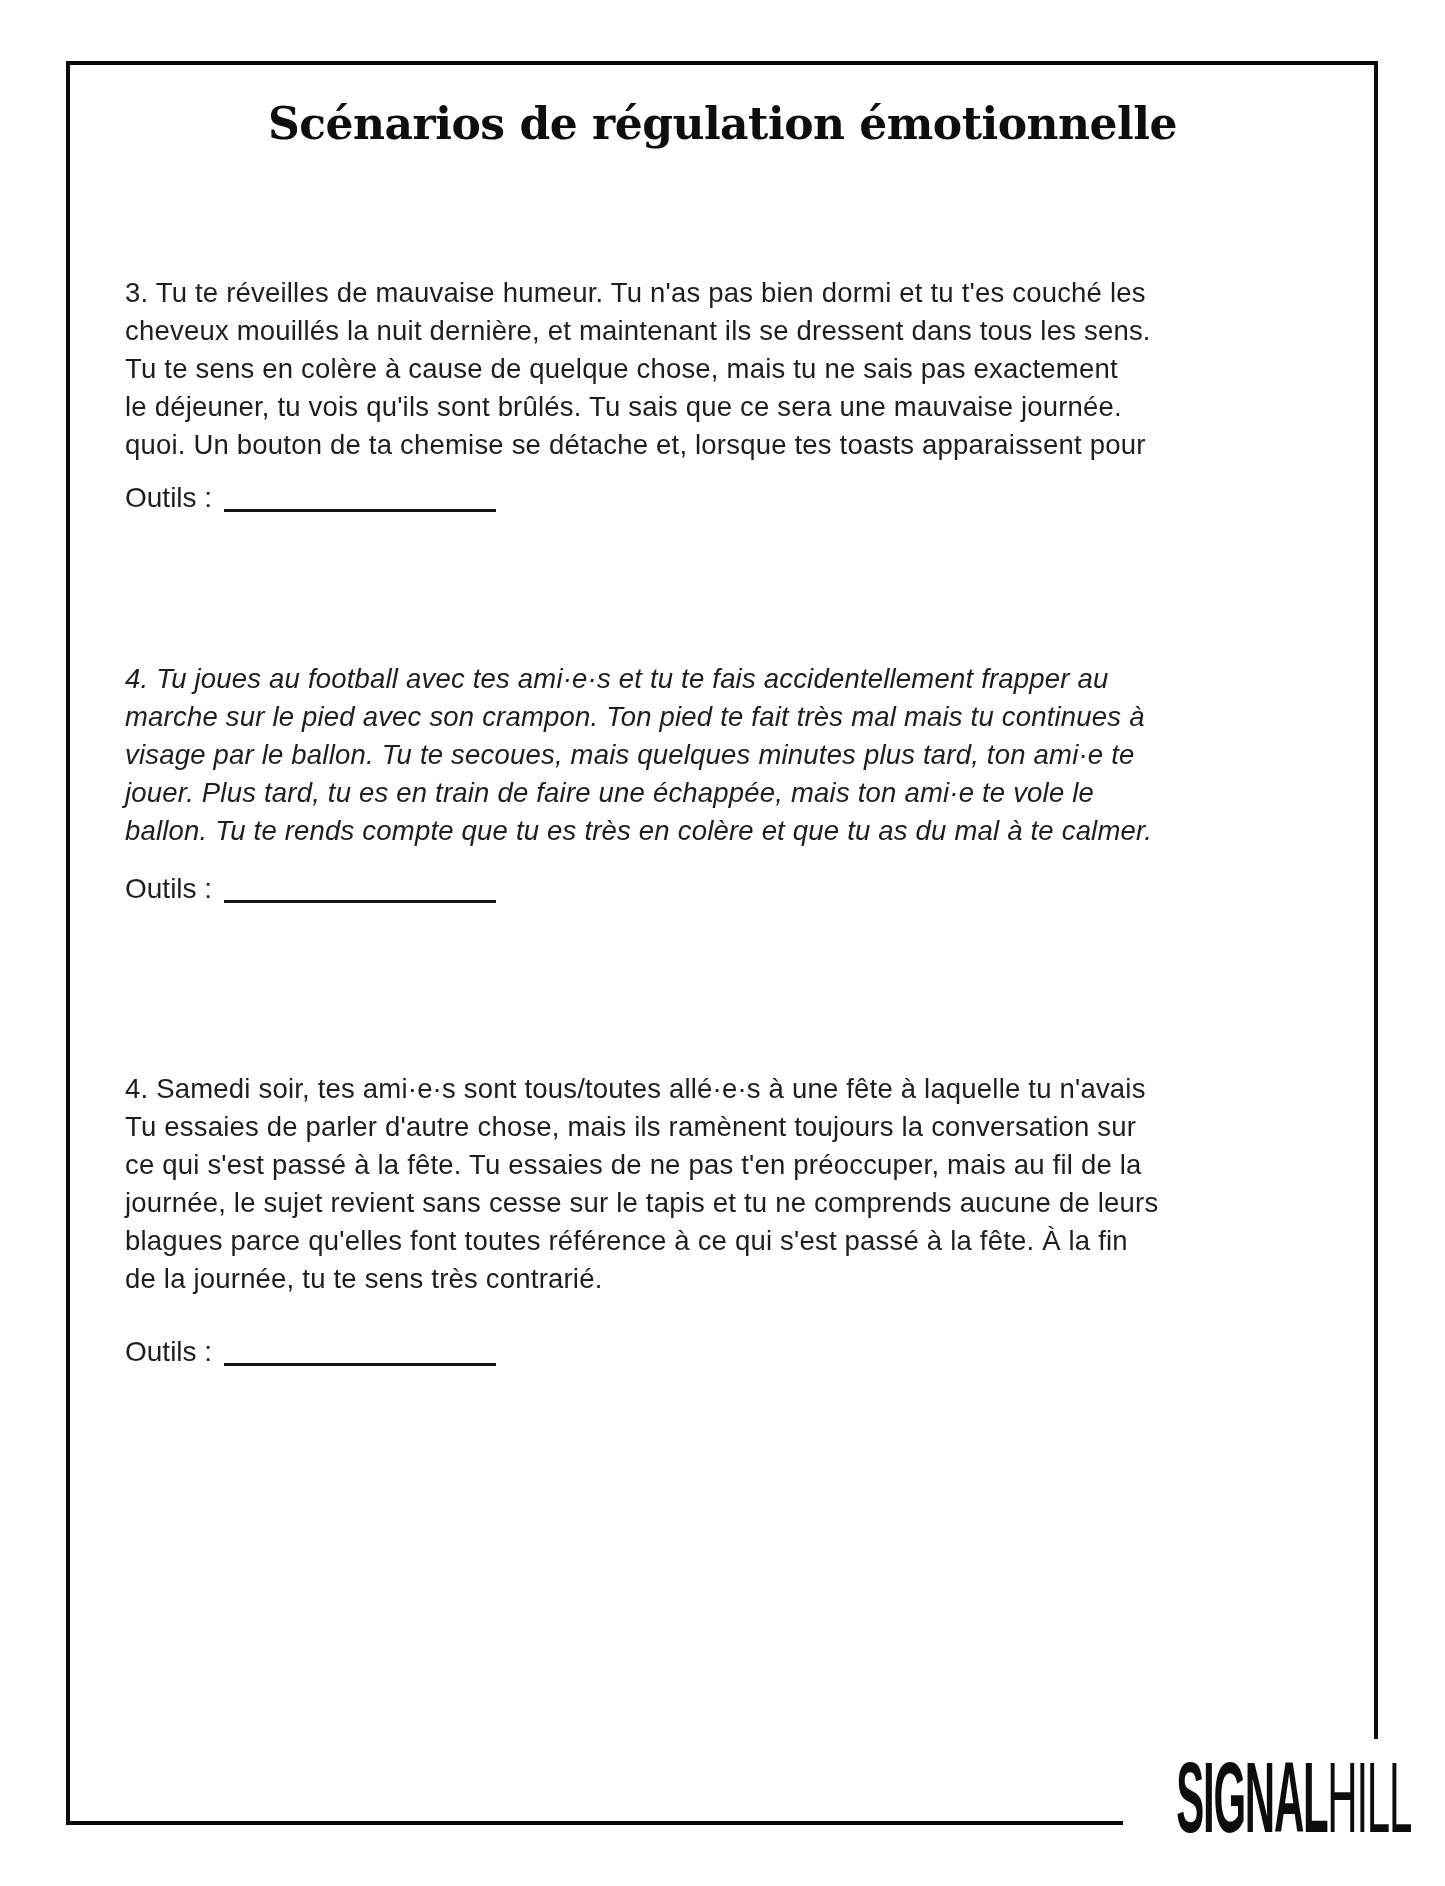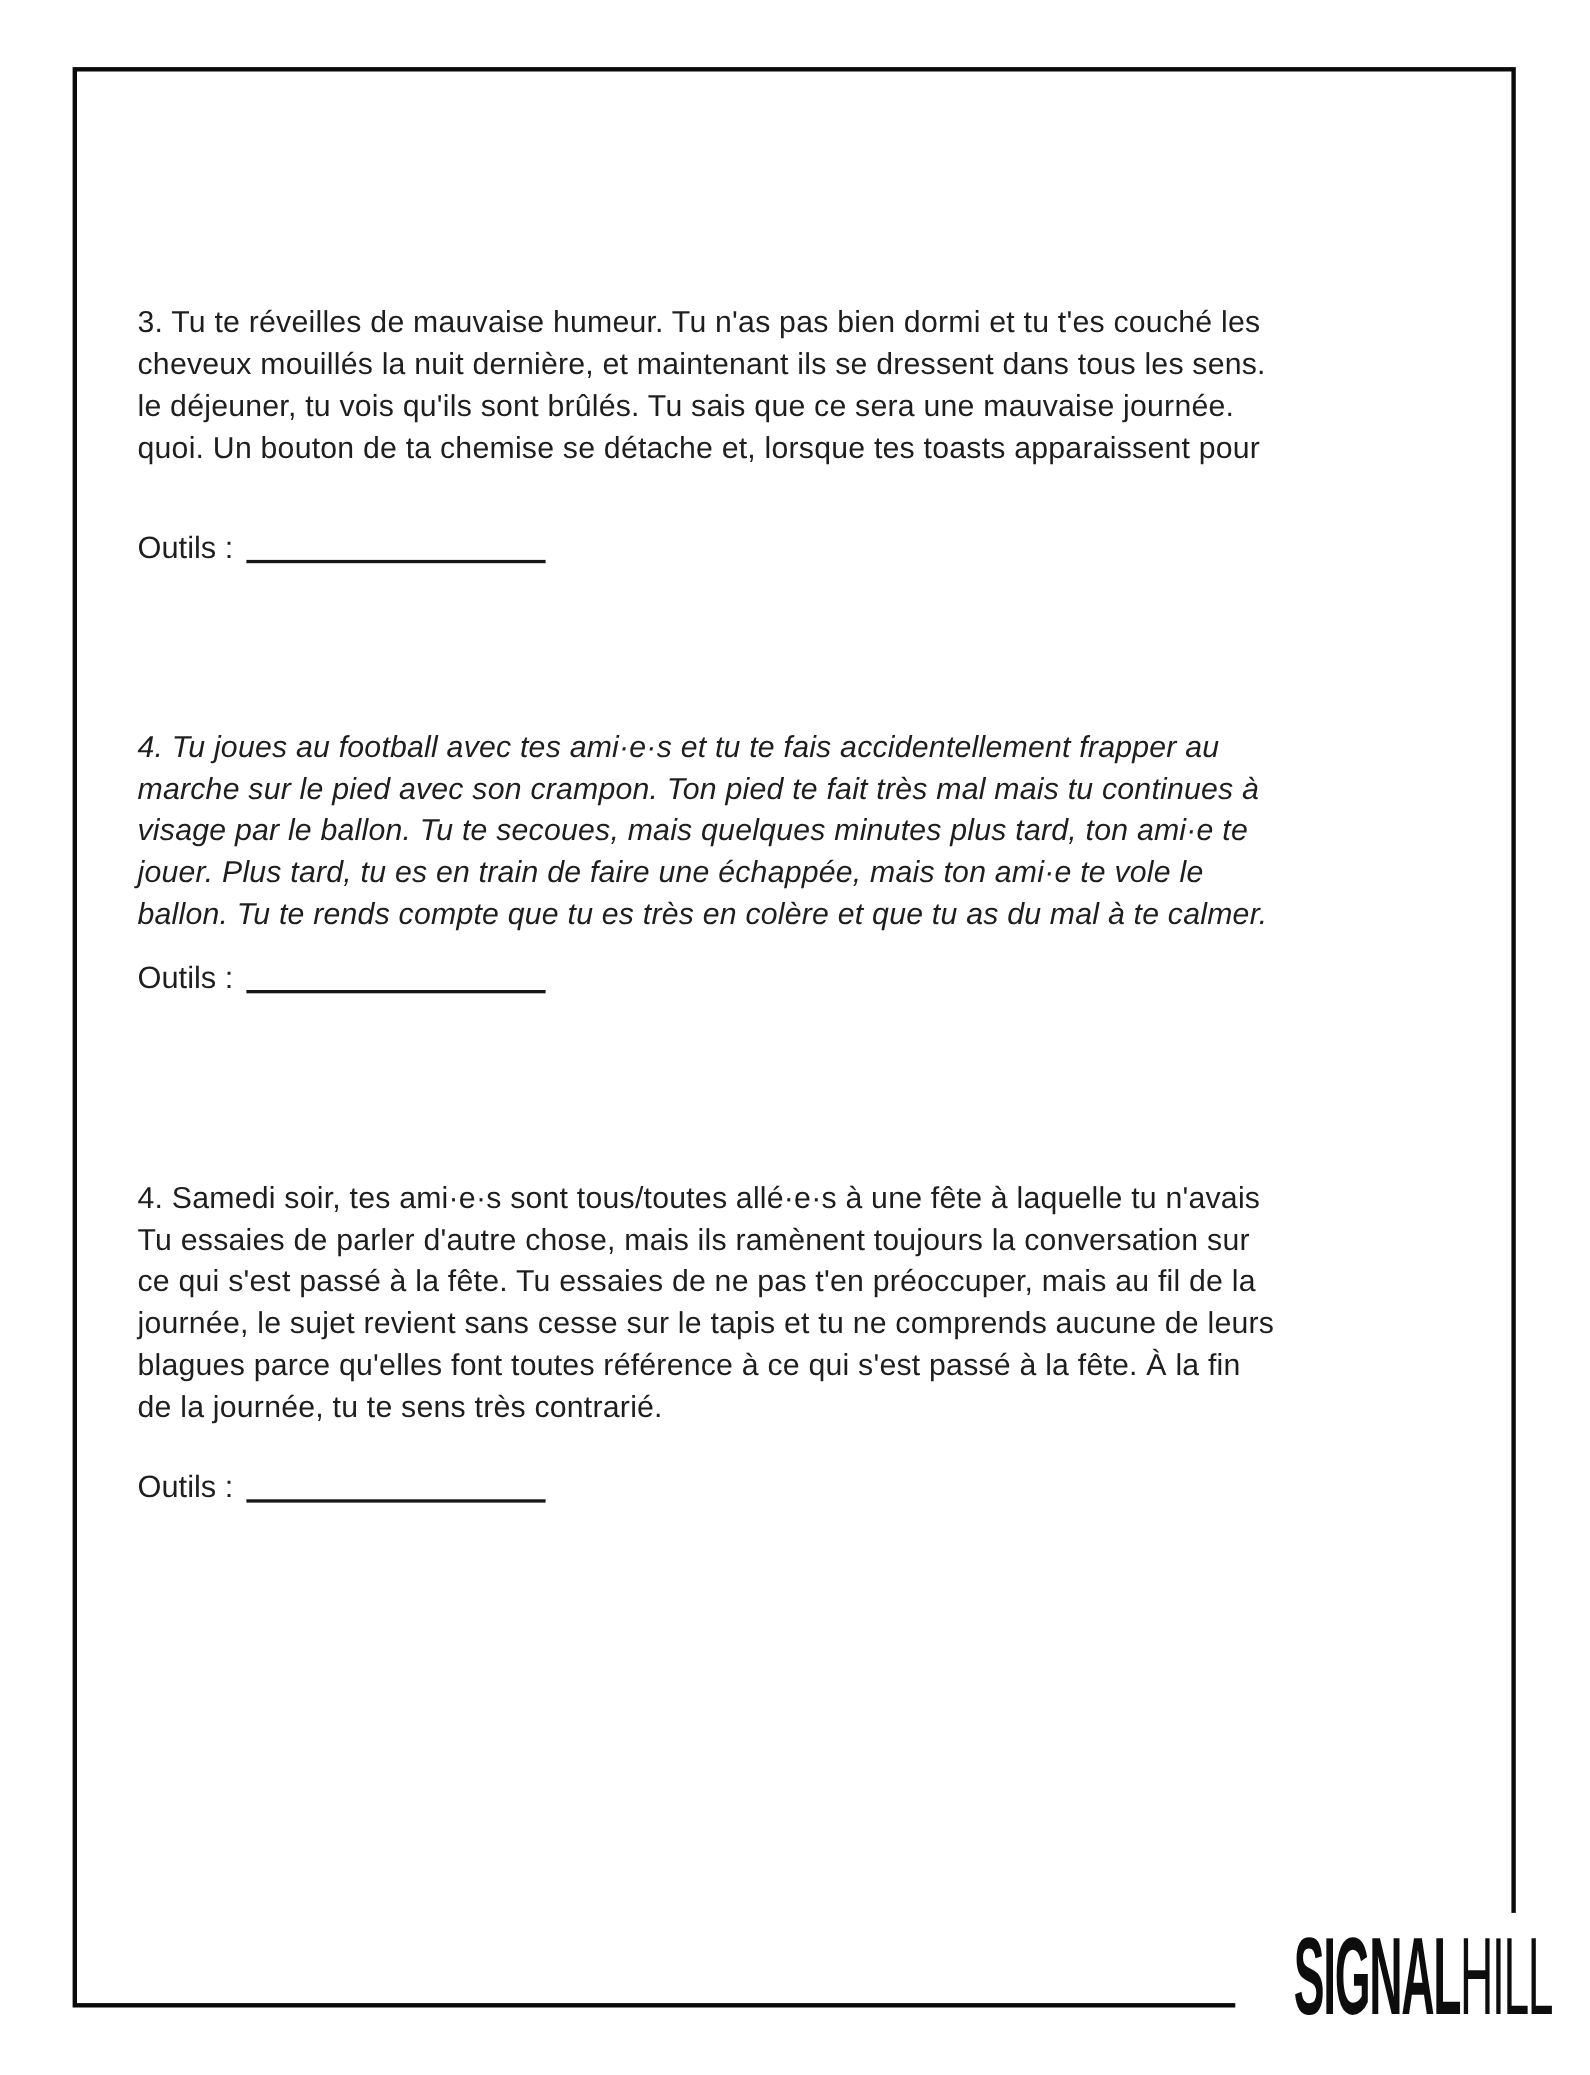--- a/index.html
+++ b/index.html
@@ -102,24 +102,26 @@
   .logo-light { font-weight: 400; }
 </style>
 </head>
 <body>
 
 <div class="page">
 
   <div class="frame"></div>
   <div class="frame-gap"></div>
 
+  <h1 class="title">Scénarios de régulation émotionnelle</h1>
 
   <section class="scenario s3">
     <div class="line">3. Tu te réveilles de mauvaise humeur. Tu n'as pas bien dormi et tu t'es couché les</div>
     <div class="line">cheveux mouillés la nuit dernière, et maintenant ils se dressent dans tous les sens.</div>
+    <div class="line">Tu te sens en colère à cause de quelque chose, mais tu ne sais pas exactement</div>
     <div class="line">le déjeuner, tu vois qu'ils sont brûlés. Tu sais que ce sera une mauvaise journée.</div>
     <div class="line">quoi. Un bouton de ta chemise se détache et, lorsque tes toasts apparaissent pour</div>
   </section>
 
   <div class="outils o1">
     <span>Outils :</span><span class="blank"></span>
   </div>
 
   <section class="scenario s4">
     <div class="line">4. Tu joues au football avec tes ami·e·s et tu te fais accidentellement frapper au</div>

